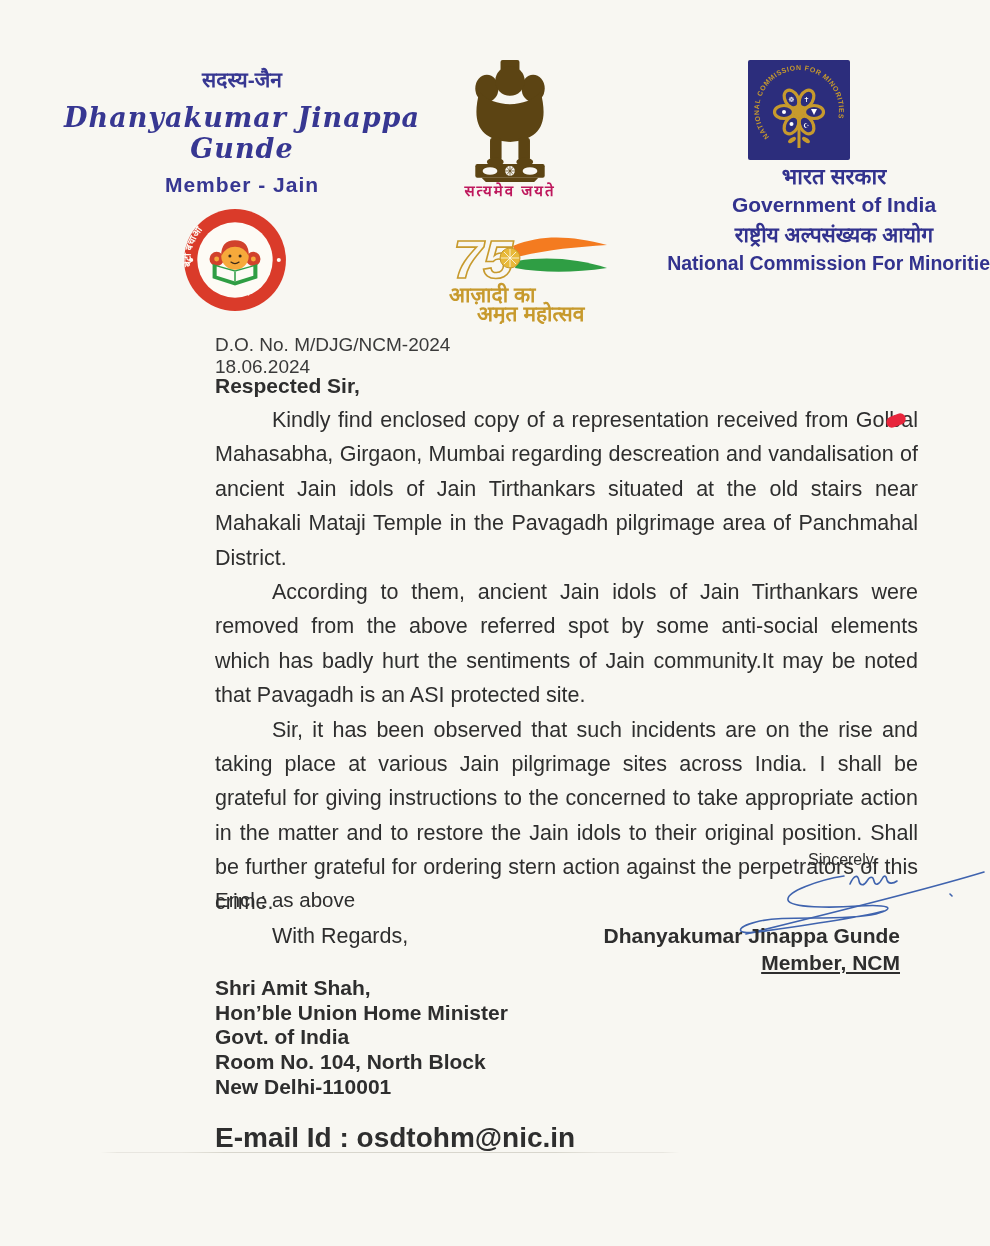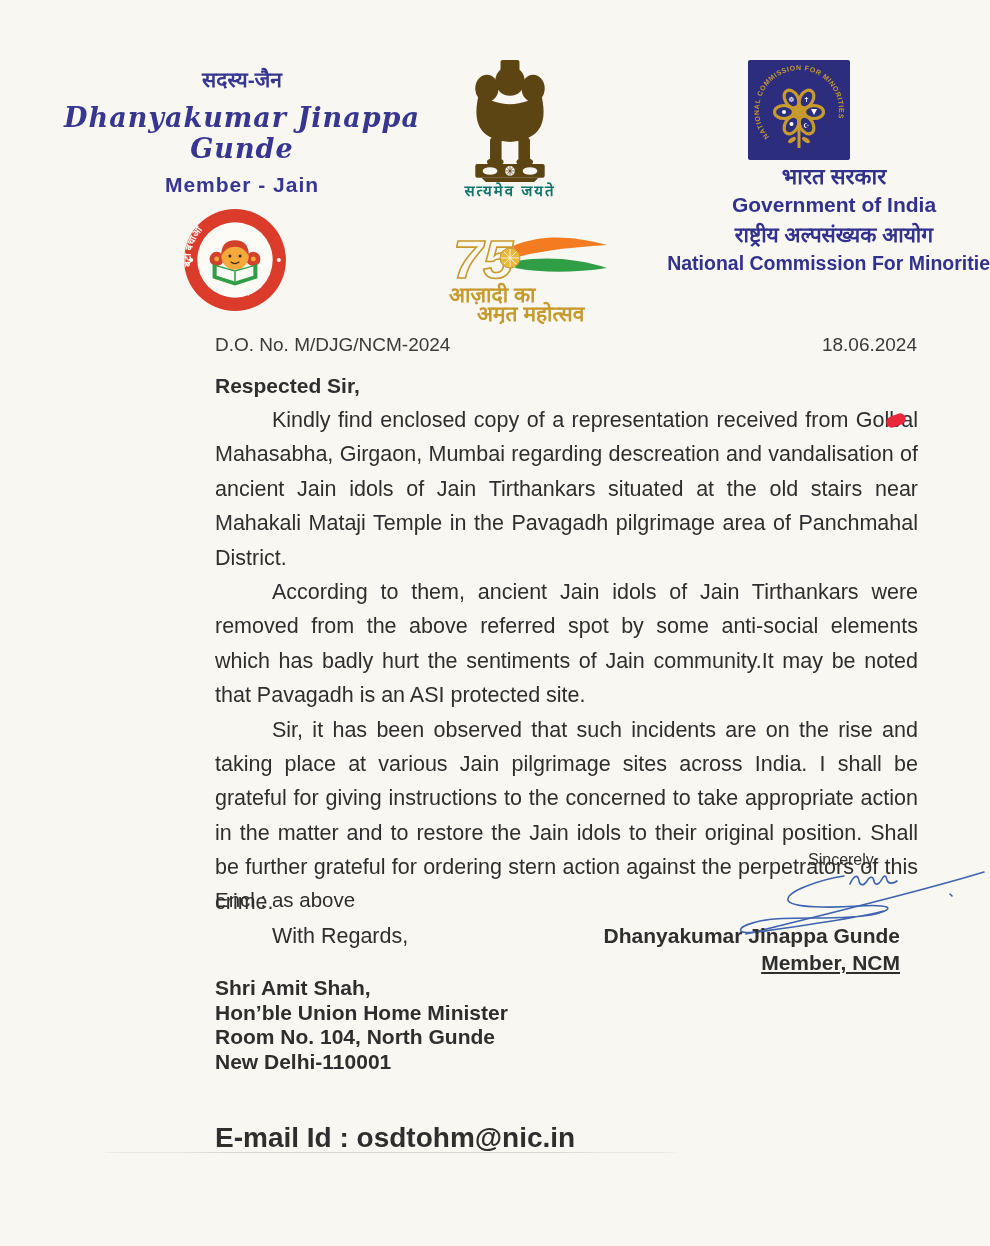--- a/index.html
+++ b/index.html
@@ -20,24 +20,24 @@
   }
   .lh-left .eng-desg{font-size:21px;font-weight:bold;margin-top:9px;letter-spacing:1px;}
   
   .lh-right{left:656px;top:160px;width:356px;text-align:center;color:#32328e;font-weight:bold;}
   .lh-right .r1{font-size:22px;}
   .lh-right .r2{font-size:21px;margin-top:3px;}
   .lh-right .r3{font-size:21px;margin-top:3px;}
   .lh-right .r4{font-size:19.5px;margin-top:4px;}
   
   .motto{left:430px;top:180px;width:160px;text-align:center;
-         font-size:15px;font-weight:bold;color:#0f766e;letter-spacing:2px;}
-  
-  .refrow{left:215px;top:334px;width:702px;display:flex;justify-content:space-between;
-          font-size:19px;color:#3a3a3a;}
+         font-size:15px;font-weight:bold;color:#be185d;letter-spacing:2px;}
+  
+  .refrow{left:215px;top:334px;width:702px;display:flex;justify-content:center;
+          font-size:19px;color:#3a3a3a;flex-direction:column;}
   
   .salutation{left:215px;top:374px;font-size:21px;font-weight:bold;}
   .body-text{left:215px;top:403px;width:703px;font-size:21.5px;line-height:34.4px;
              text-align:justify;}
   .body-text p{margin:0;text-indent:57px;}
   .closing-line{text-indent:57px;}
   .red-mark{left:886px;top:415px;width:20px;height:11px;background:#e8263c;
             border-radius:6px;transform:rotate(-22deg);}
   .red-mark::after{content:"";position:absolute;left:10px;top:2px;width:9px;height:9px;
             border-radius:50%;background:#e8263c;}
@@ -212,20 +212,21 @@
     </svg>
   </div>
   <div class="abs sig-name">Dhanyakumar Jinappa Gunde</div>
   <div class="abs sig-desg">Member, NCM</div>
 
   <div class="abs encl">Encl : as above</div>
 
   <div class="abs addressee">
     <div>Shri Amit Shah,</div>
     <div>Hon’ble Union Home Minister</div>
-    <div>Room No. 104, North Gunde</div>
+    <div>Govt. of India</div>
+    <div>Room No. 104, North Block</div>
     <div>New Delhi-110001</div>
   </div>
 
   <div class="abs email">E-mail Id : osdtohm@nic.in</div>
 
   <div class="abs scan-line"></div>
 </div>
 
 </body></html>

